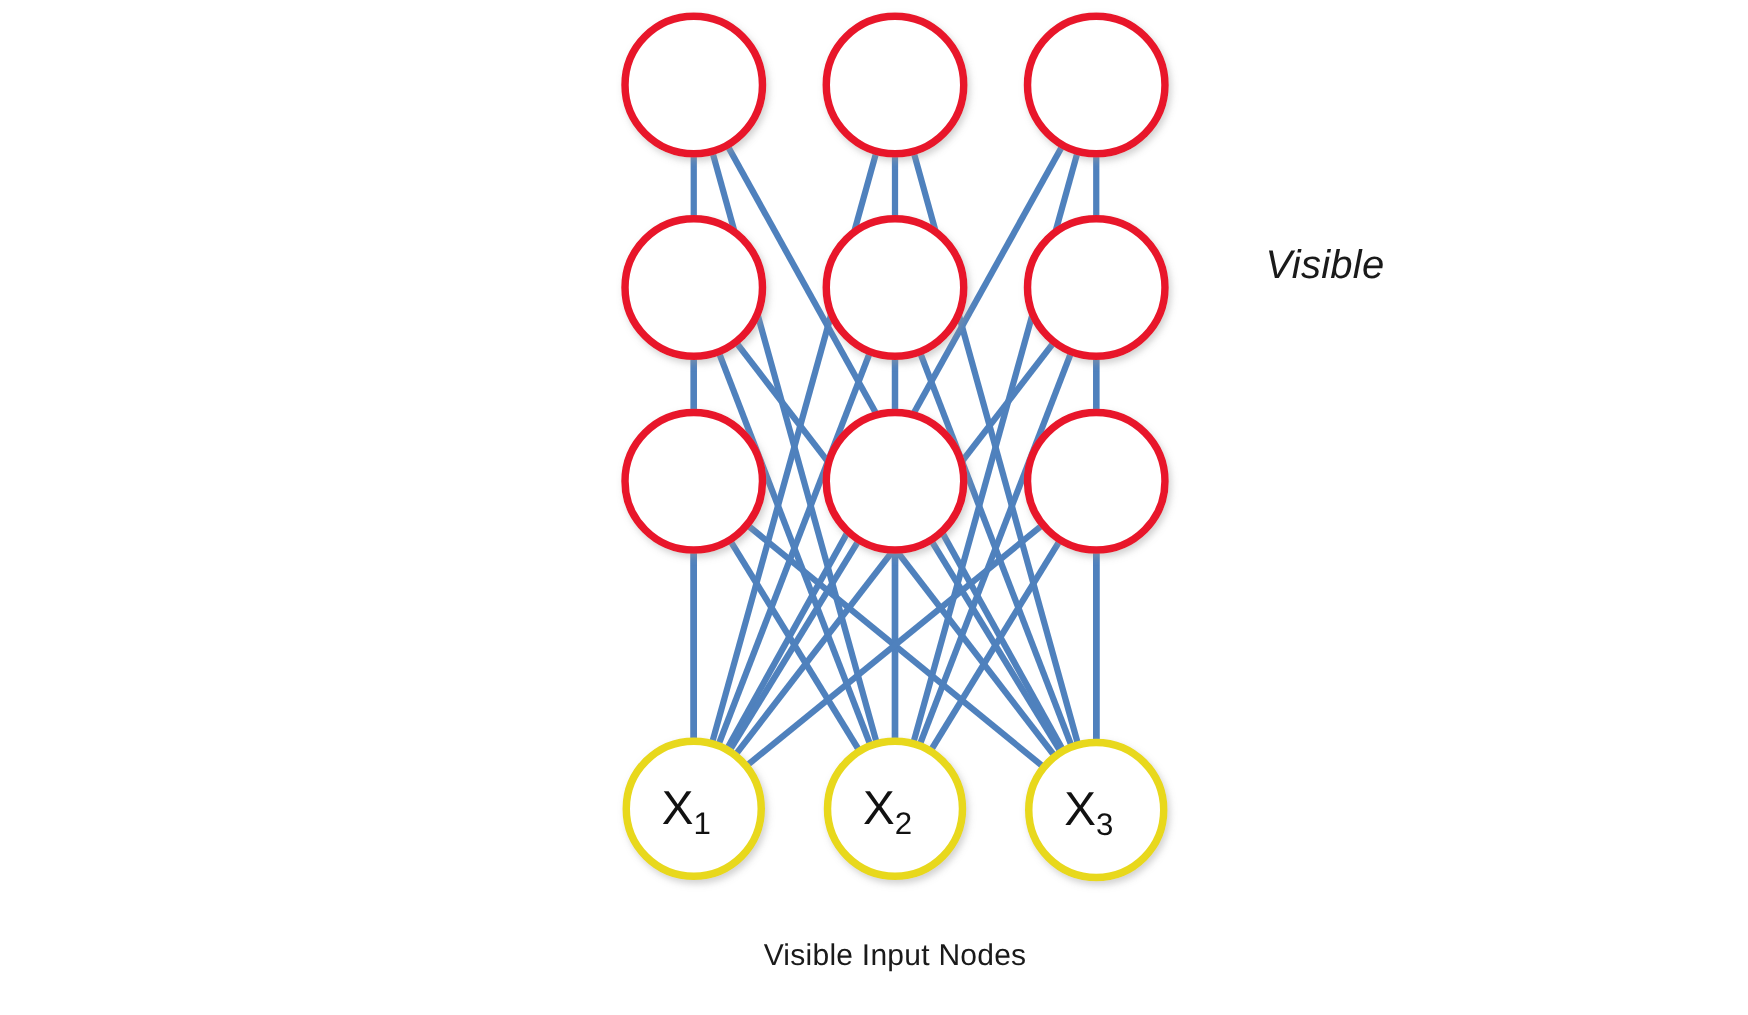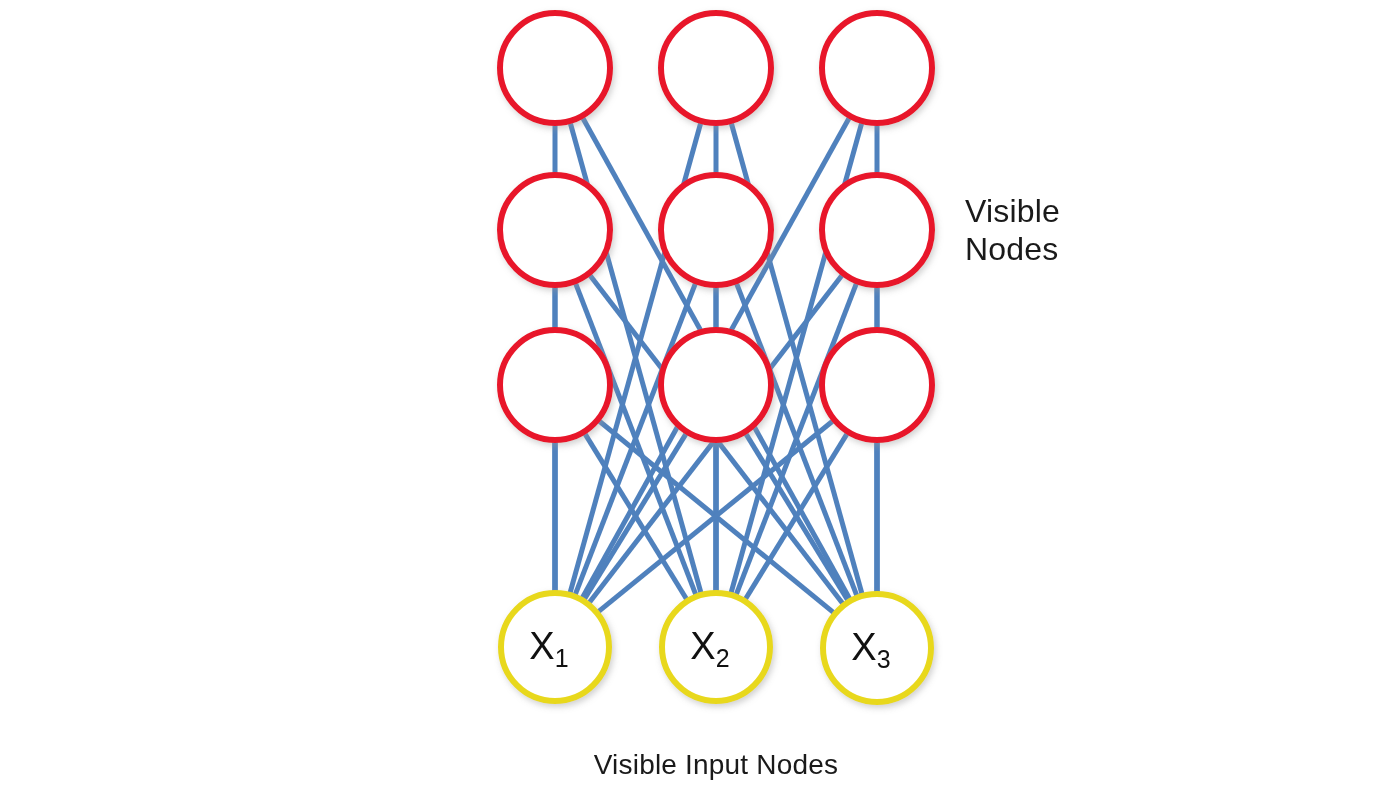--- a/index.html
+++ b/index.html
@@ -46,35 +46,37 @@
     dominant-baseline: middle;
   }
   .node-label tspan.sub {
     font-size: 25px;
   }
   .side-label {
     position: absolute;
     left: 965px;
     top: 192px;
     width: 190px;
+    text-align: center;
     font-size: 32px;
     line-height: 38px;
     color: #1a1a1a;
     letter-spacing: 0.2px;
+    font-style: italic;
   }
   .side-label div {
     white-space: nowrap;
   }
   .bottom-caption {
     position: absolute;
     left: 466px;
     top: 745px;
     width: 500px;
     text-align: center;
-    font-size: 28px;
+    font-size: 24px;
     line-height: 40px;
     color: #1a1a1a;
     letter-spacing: 0.2px;
   }
 </style>
 </head>
 <body>
 
 <svg id="diagram-canvas" viewBox="0 0 1398 812">
   <defs>
@@ -127,16 +129,15 @@
       <text x="549" y="649" class="node-label"><tspan>X</tspan><tspan class="sub" dy="11">1</tspan></text>
       <circle cx="716" cy="647" r="54" class="node-circle input-node" filter="url(#softshadow)"></circle>
       <text x="710" y="649" class="node-label"><tspan>X</tspan><tspan class="sub" dy="11">2</tspan></text>
       <circle cx="877" cy="648" r="54" class="node-circle input-node" filter="url(#softshadow)"></circle>
       <text x="871" y="650" class="node-label"><tspan>X</tspan><tspan class="sub" dy="11">3</tspan></text>
     </g>
 </svg>
 
 <div class="side-label">
   <div>Visible</div>
-  <div>Nodes</div>
 </div>
 
 <div class="bottom-caption">Visible Input Nodes</div>
 
 </body></html>

